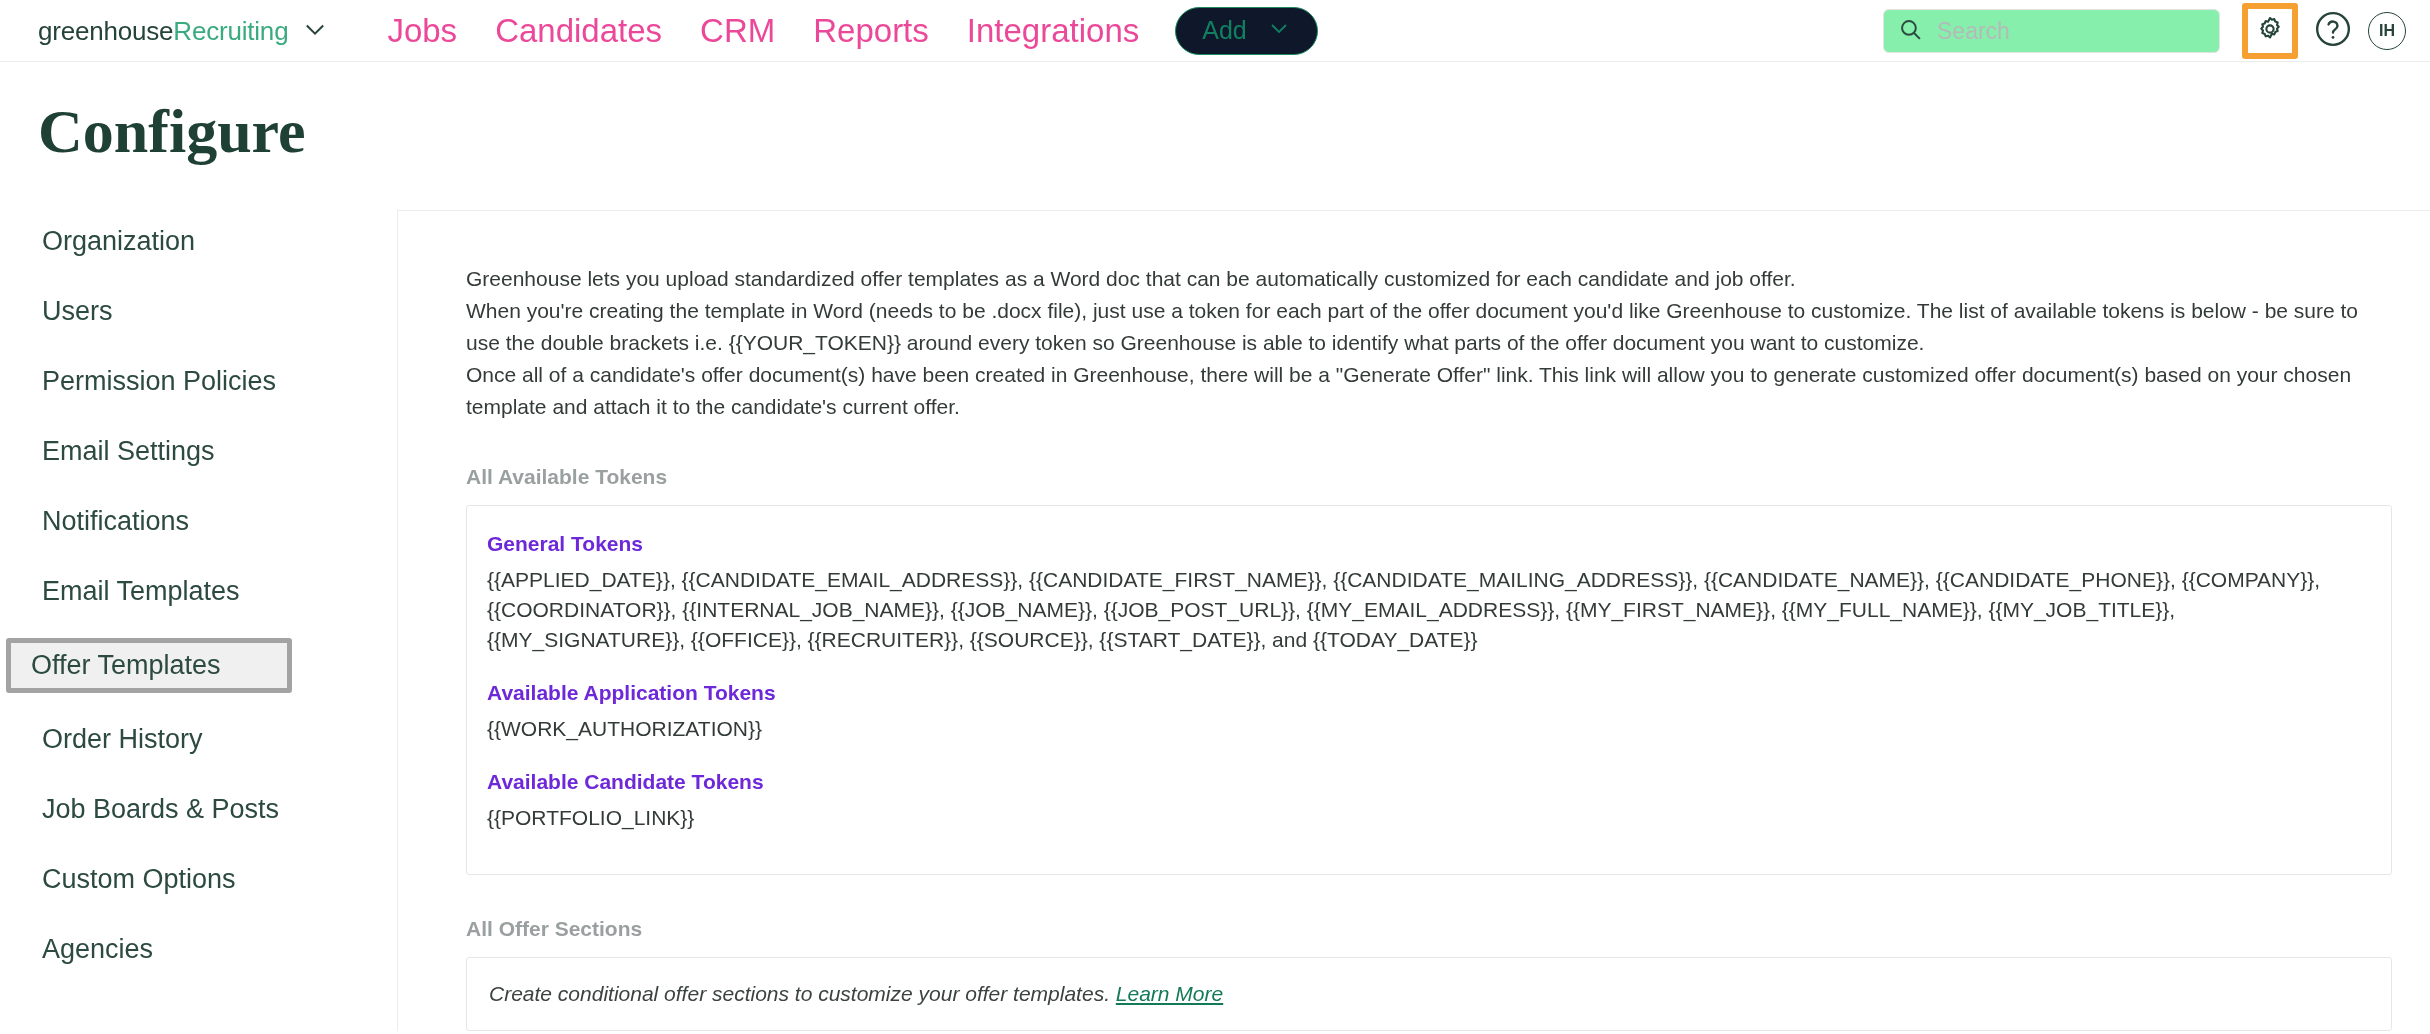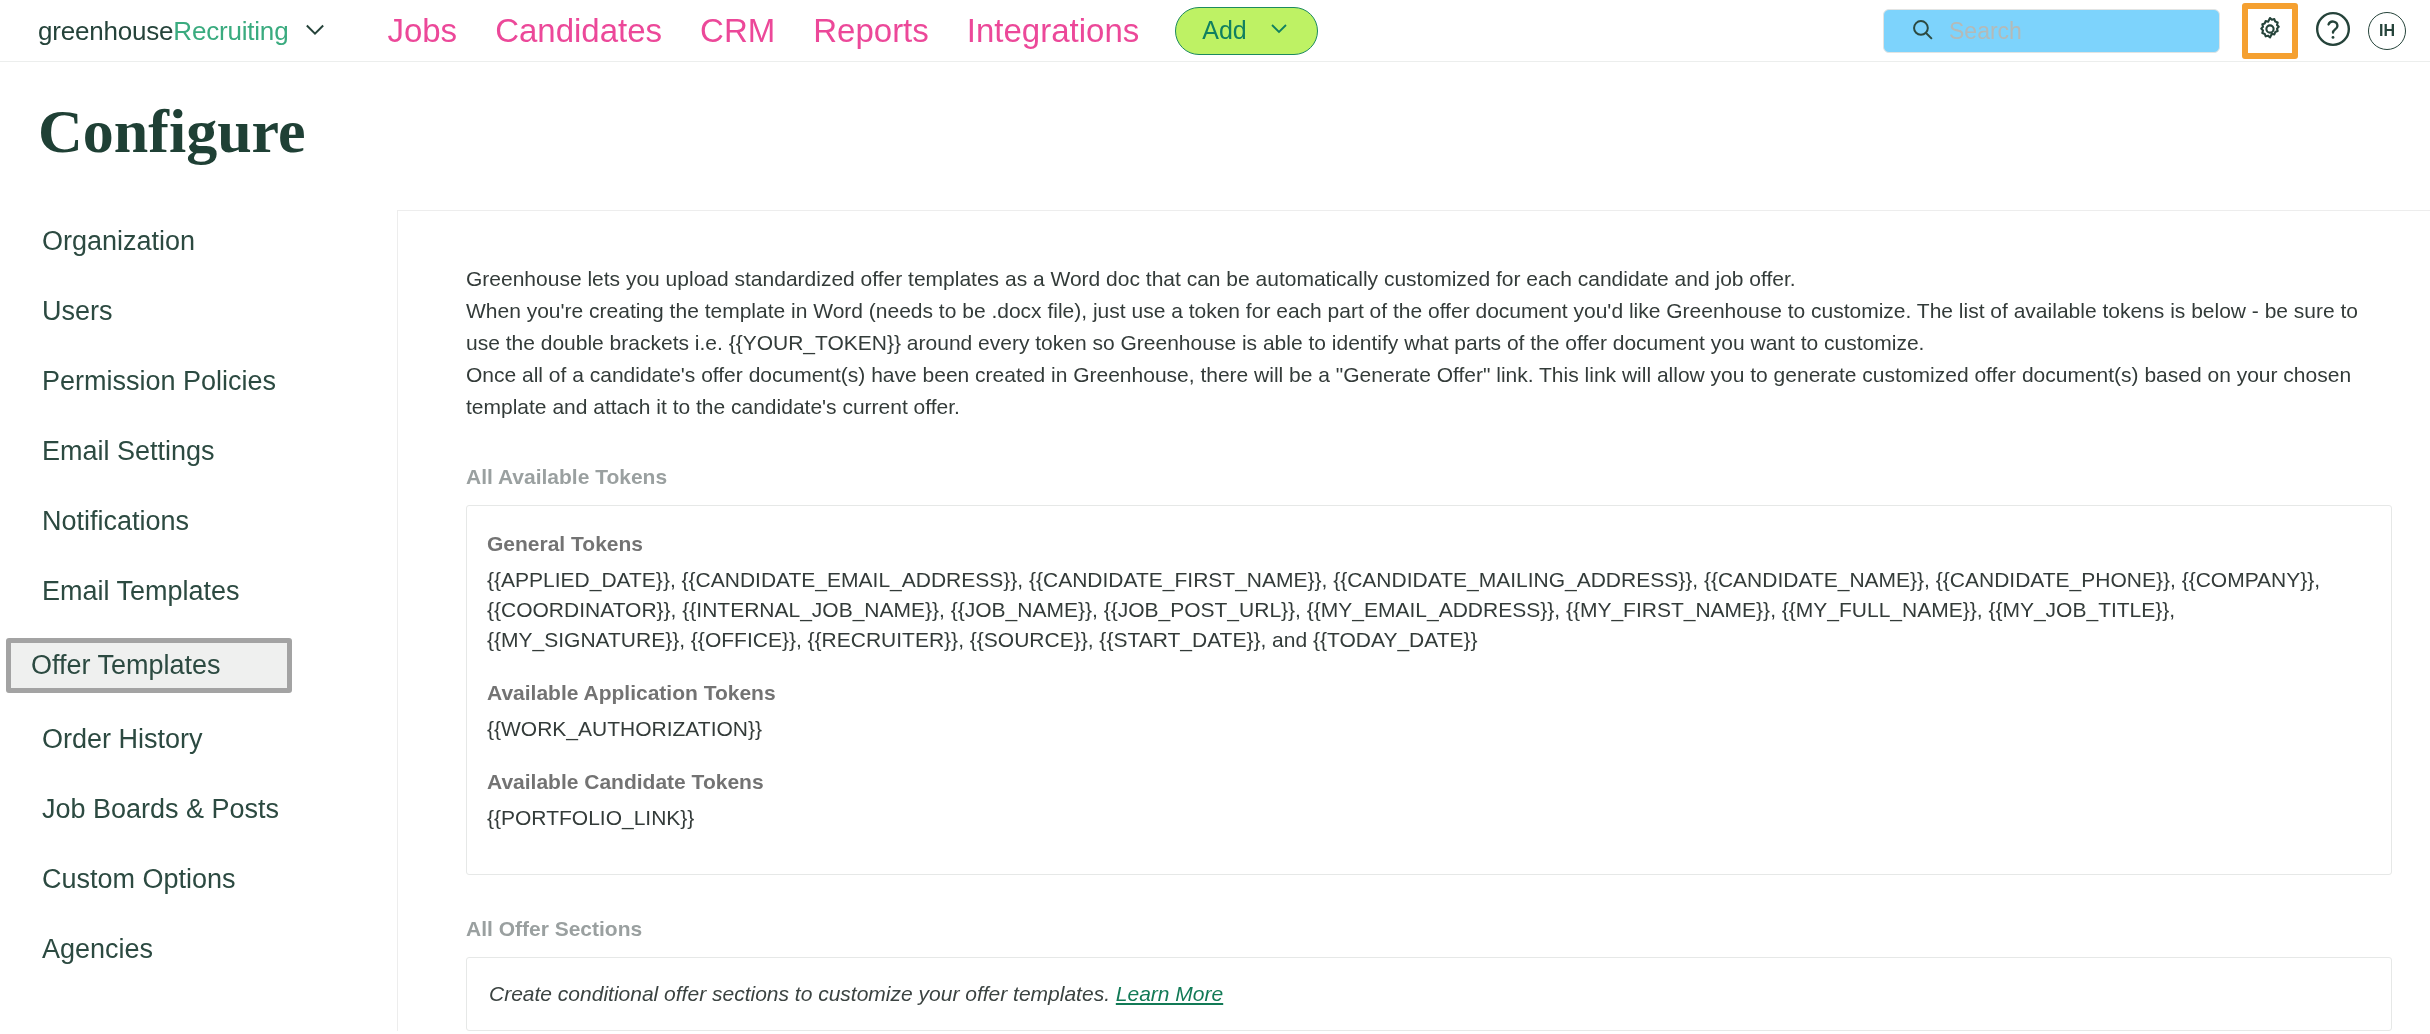--- a/index.html
+++ b/index.html
@@ -51,21 +51,21 @@
     text-decoration: none;
     white-space: nowrap;
   }
 
   .add-btn {
     margin-left: 36px;
     height: 48px;
     padding: 0 26px;
     border: 1.6px solid #1c8a5f;
     border-radius: 26px;
-    background: #bef264;
+    background: #0f172a;
     color: #108060;
     font-size: 25px;
     font-family: "Liberation Sans", sans-serif;
     display: flex;
     align-items: center;
     gap: 20px;
     cursor: pointer;
     white-space: nowrap;
   }
 
@@ -79,23 +79,23 @@
     gap: 0;
   }
 
   .searchbox {
     width: 337px;
     height: 44px;
     border: 1px solid #e2e4e3;
     border-radius: 6px;
     display: flex;
     align-items: center;
-    padding: 0 26px;
+    padding: 0 14px;
     gap: 14px;
-    background: #7dd3fc;
+    background: #86efac;
     cursor: text;
   }
   .searchbox input {
     border: 0;
     outline: 0;
     font-size: 23px;
     color: #2c4a41;
     font-family: "Liberation Sans", sans-serif;
     width: 100%;
     background: transparent;
@@ -184,21 +184,21 @@
     border: 1px solid #e6e8e7;
     border-radius: 3px;
     background: #fff;
     padding: 26px 20px 28px 20px;
   }
   .panel .grp { margin-bottom: 26px; }
   .panel .grp:last-child { margin-bottom: 13px; }
   .grp-title {
     font-size: 21px;
     font-weight: bold;
-    color: #737373;
+    color: #6d28d9;
     margin-bottom: 9px;
   }
   .grp-tokens {
     font-size: 21px;
     line-height: 30px;
     color: #333b39;
   }
 
   .panel-note {
     border: 1px solid #e6e8e7;

